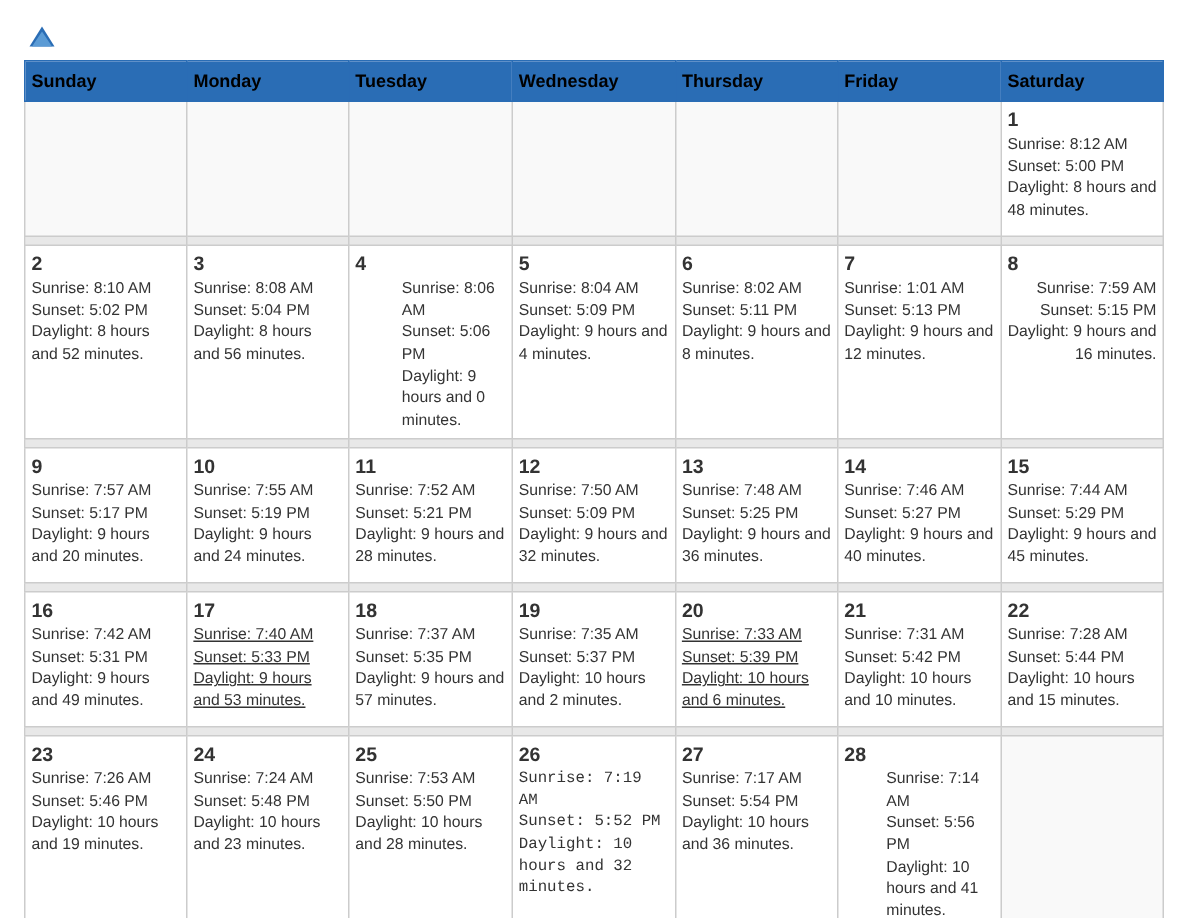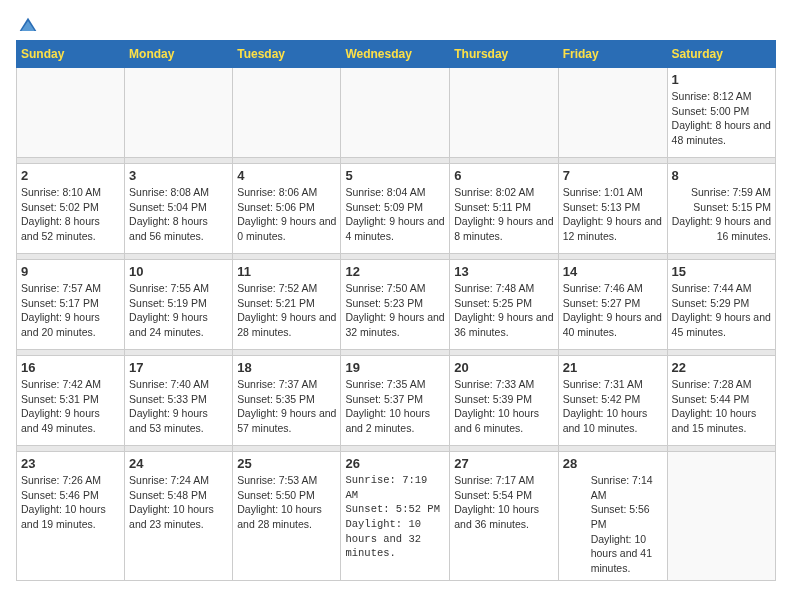--- a/index.html
+++ b/index.html
@@ -50,21 +50,21 @@
       font-size: 16px;
       color: #333;
     }
     .calendar {
       width: 100%;
       border-collapse: collapse;
       font-size: 11px;
     }
     .calendar th {
       background: #2a6db5;
-      color: #fde047;
+      color: #000000;
       padding: 6px 4px;
       text-align: left;
       font-size: 12px;
       font-weight: bold;
       border: 1px solid #2a6db5;
     }
     .calendar td {
       border: 1px solid #ccc;
       vertical-align: top;
       padding: 4px;
@@ -157,21 +157,21 @@
 Daylight: 8 hours and 52 minutes.</div>
         </td>
         <td>
           <div class="day-num">3</div>
           <div class="day-info" style="white-space: pre-line;">Sunrise: 8:08 AM
 Sunset: 5:04 PM
 Daylight: 8 hours and 56 minutes.</div>
         </td>
         <td>
           <div class="day-num">4</div>
-          <div class="day-info" style="white-space: pre-line;">Sunrise: 8:06 AM
+          <div class="day-info" style="white-space: pre-line; margin-left: 31px;">Sunrise: 8:06 AM
 Sunset: 5:06 PM
 Daylight: 9 hours and 0 minutes.</div>
         </td>
         <td>
           <div class="day-num">5</div>
           <div class="day-info" style="white-space: pre-line;">Sunrise: 8:04 AM
 Sunset: 5:09 PM
 Daylight: 9 hours and 4 minutes.</div>
         </td>
         <td>
@@ -217,21 +217,21 @@
         </td>
         <td>
           <div class="day-num">11</div>
           <div class="day-info" style="white-space: pre-line;">Sunrise: 7:52 AM
 Sunset: 5:21 PM
 Daylight: 9 hours and 28 minutes.</div>
         </td>
         <td>
           <div class="day-num">12</div>
           <div class="day-info" style="white-space: pre-line;">Sunrise: 7:50 AM
-Sunset: 5:23 PM
+Sunset: 5:09 PM
 Daylight: 9 hours and 32 minutes.</div>
         </td>
         <td>
           <div class="day-num">13</div>
           <div class="day-info" style="white-space: pre-line;">Sunrise: 7:48 AM
 Sunset: 5:25 PM
 Daylight: 9 hours and 36 minutes.</div>
         </td>
         <td>
           <div class="day-num">14</div>
@@ -257,39 +257,39 @@
       </tr>
       <tr>
         <td>
           <div class="day-num">16</div>
           <div class="day-info" style="white-space: pre-line;">Sunrise: 7:42 AM
 Sunset: 5:31 PM
 Daylight: 9 hours and 49 minutes.</div>
         </td>
         <td>
           <div class="day-num">17</div>
-          <div class="day-info" style="white-space: pre-line;">Sunrise: 7:40 AM
+          <div class="day-info" style="white-space: pre-line; text-decoration: underline;">Sunrise: 7:40 AM
 Sunset: 5:33 PM
 Daylight: 9 hours and 53 minutes.</div>
         </td>
         <td>
           <div class="day-num">18</div>
           <div class="day-info" style="white-space: pre-line;">Sunrise: 7:37 AM
 Sunset: 5:35 PM
 Daylight: 9 hours and 57 minutes.</div>
         </td>
         <td>
           <div class="day-num">19</div>
           <div class="day-info" style="white-space: pre-line;">Sunrise: 7:35 AM
 Sunset: 5:37 PM
 Daylight: 10 hours and 2 minutes.</div>
         </td>
         <td>
           <div class="day-num">20</div>
-          <div class="day-info" style="white-space: pre-line;">Sunrise: 7:33 AM
+          <div class="day-info" style="white-space: pre-line; text-decoration: underline;">Sunrise: 7:33 AM
 Sunset: 5:39 PM
 Daylight: 10 hours and 6 minutes.</div>
         </td>
         <td>
           <div class="day-num">21</div>
           <div class="day-info" style="white-space: pre-line;">Sunrise: 7:31 AM
 Sunset: 5:42 PM
 Daylight: 10 hours and 10 minutes.</div>
         </td>
         <td>

